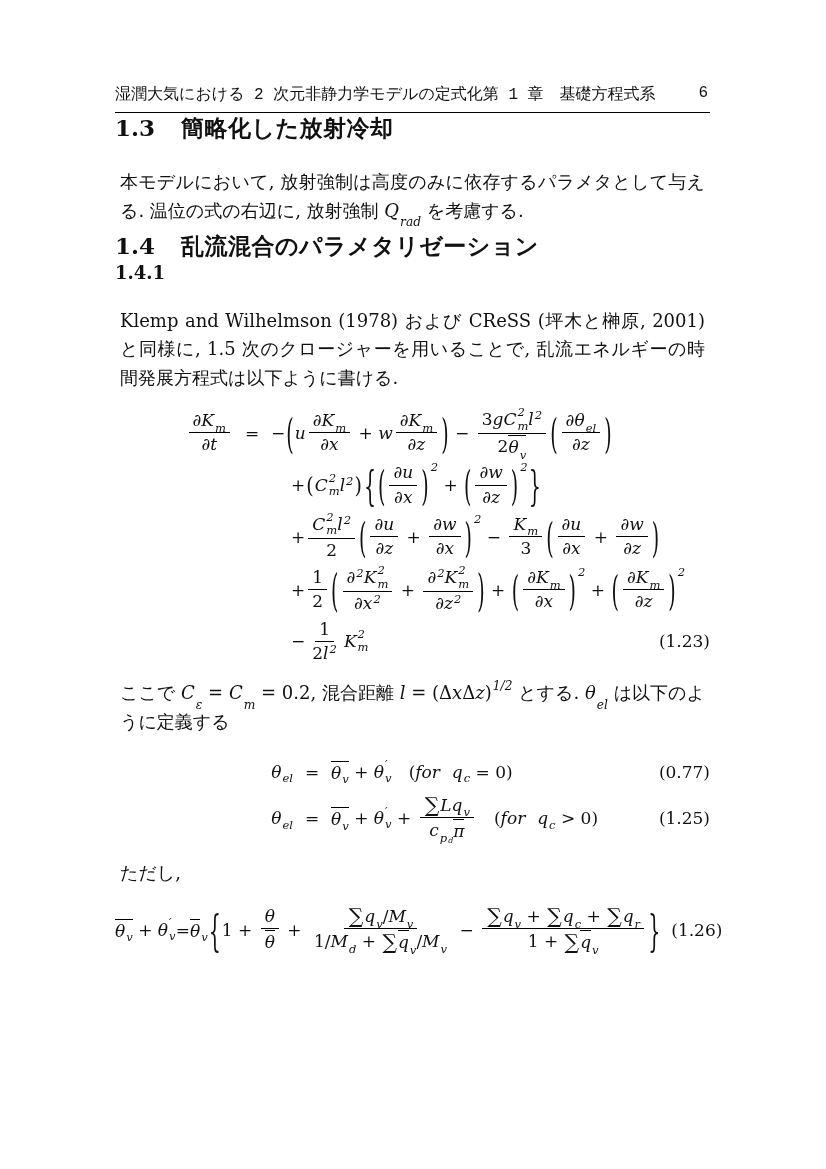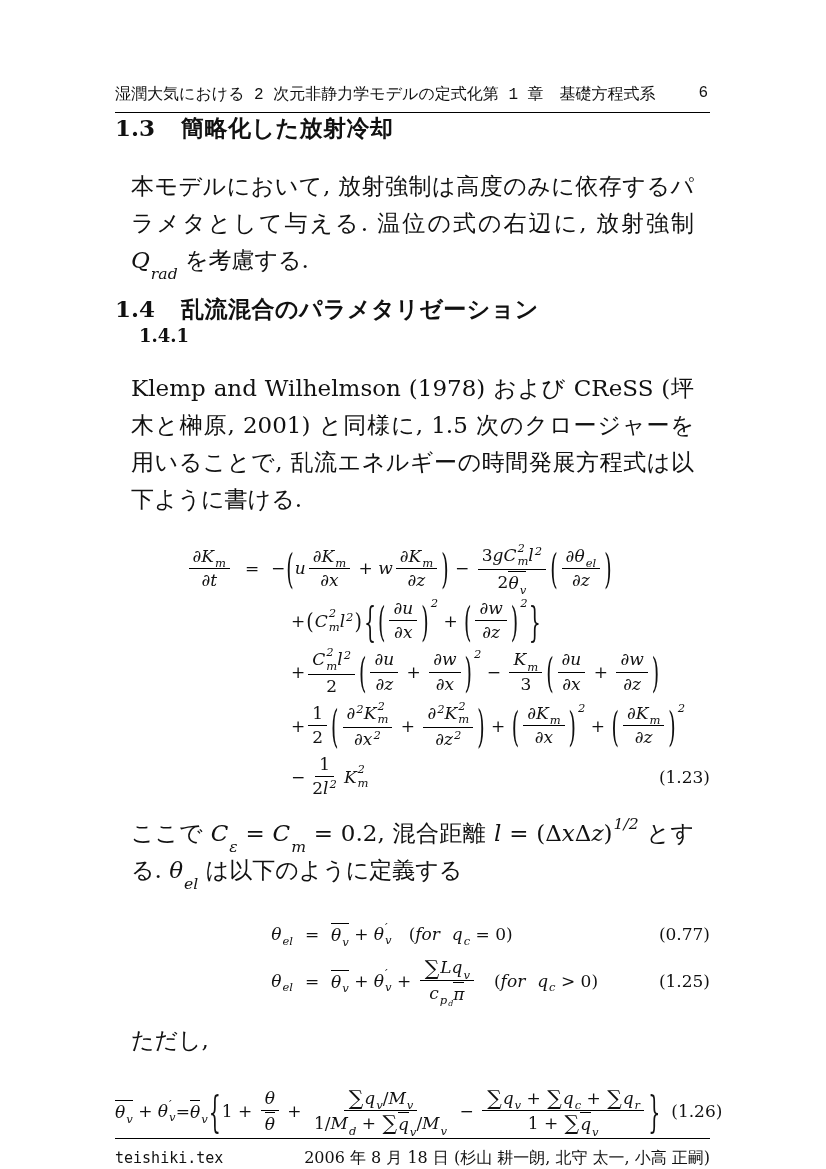--- a/index.html
+++ b/index.html
@@ -14,25 +14,25 @@
   .rh-chapter{white-space:nowrap;}
   .rh-spacer{flex:1;}
   .rh-page{padding-right:2px;}
 
   
   h2.sec{display:flex;align-items:baseline;margin:0;font-weight:bold;text-align:center;}
   .sec13{margin-top:32px;font-size:23px;}
   .sec14{margin-top:50px;font-size:23px;}
   .sec141{margin-top:46px;font-size:18px;}
   .secnum{font-family:"DejaVu Serif",serif;margin-right:26px;}
-  .sec141 .secnum{margin-right:18px;margin-left:24px;}
+  .sec141 .secnum{margin-right:18px;}
   .sectitle{font-family:"Liberation Sans",sans-serif;letter-spacing:.5px;}
 
   
-  .para{margin:16px;text-align:justify;font-size:23px;line-height:1.6;}
+  .para{margin:5px;text-align:justify;font-size:18px;line-height:1.6;}
   .p-radiation{margin-top:24px;}
   .p-closure{margin-top:24px;}
   .p-constants{margin-top:12px;}
   .p-tadashi{margin-top:14px;}
   .p-dearu{margin-top:12px;}
 
   
   .eq{width:100%;font-size:17px;}
   .eq123{margin-top:6px;}
   .eq2425{margin-top:8px;}
@@ -912,21 +912,14 @@
               </span>
             </span>
             <span class="mdel" style="transform: scaleY(2.25);">}</span>
           </span>
         </span>
         <span class="tag">(1.26)</span>
       </div>
     </div>
 
 
-  <div class="footer-wrap">
-    <div class="footer-rule"></div>
-    <div class="footer-row">
-      <span class="footer-left">teishiki.tex</span>
-      <span class="footer-right">2006 年 8 月 18 日 (杉山 耕一朗, 北守 太一, 小高 正嗣)</span>
-    </div>
-  </div>
 
 </div>
 
 </body></html>

